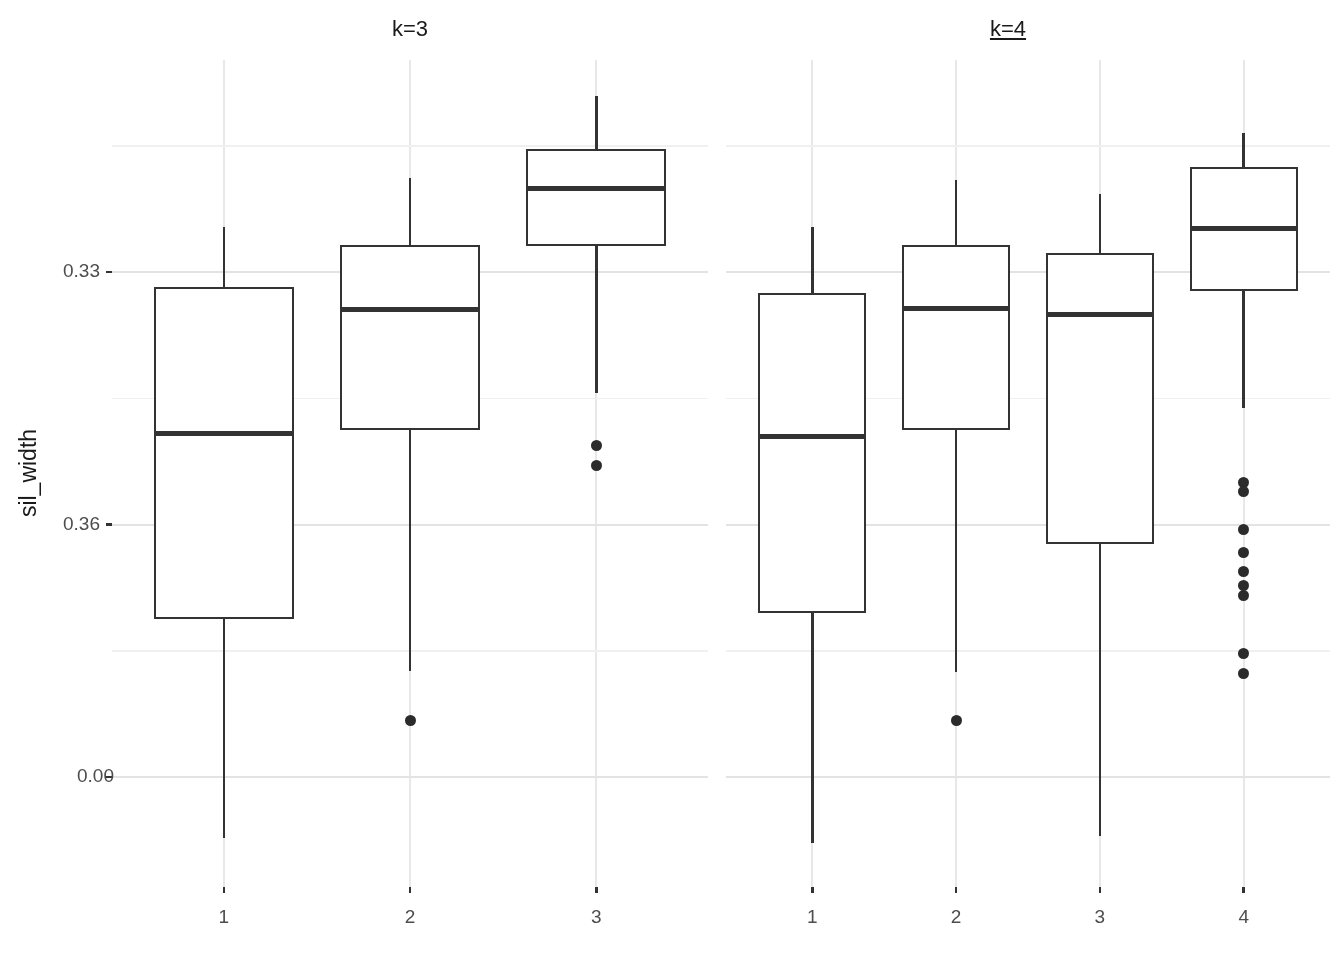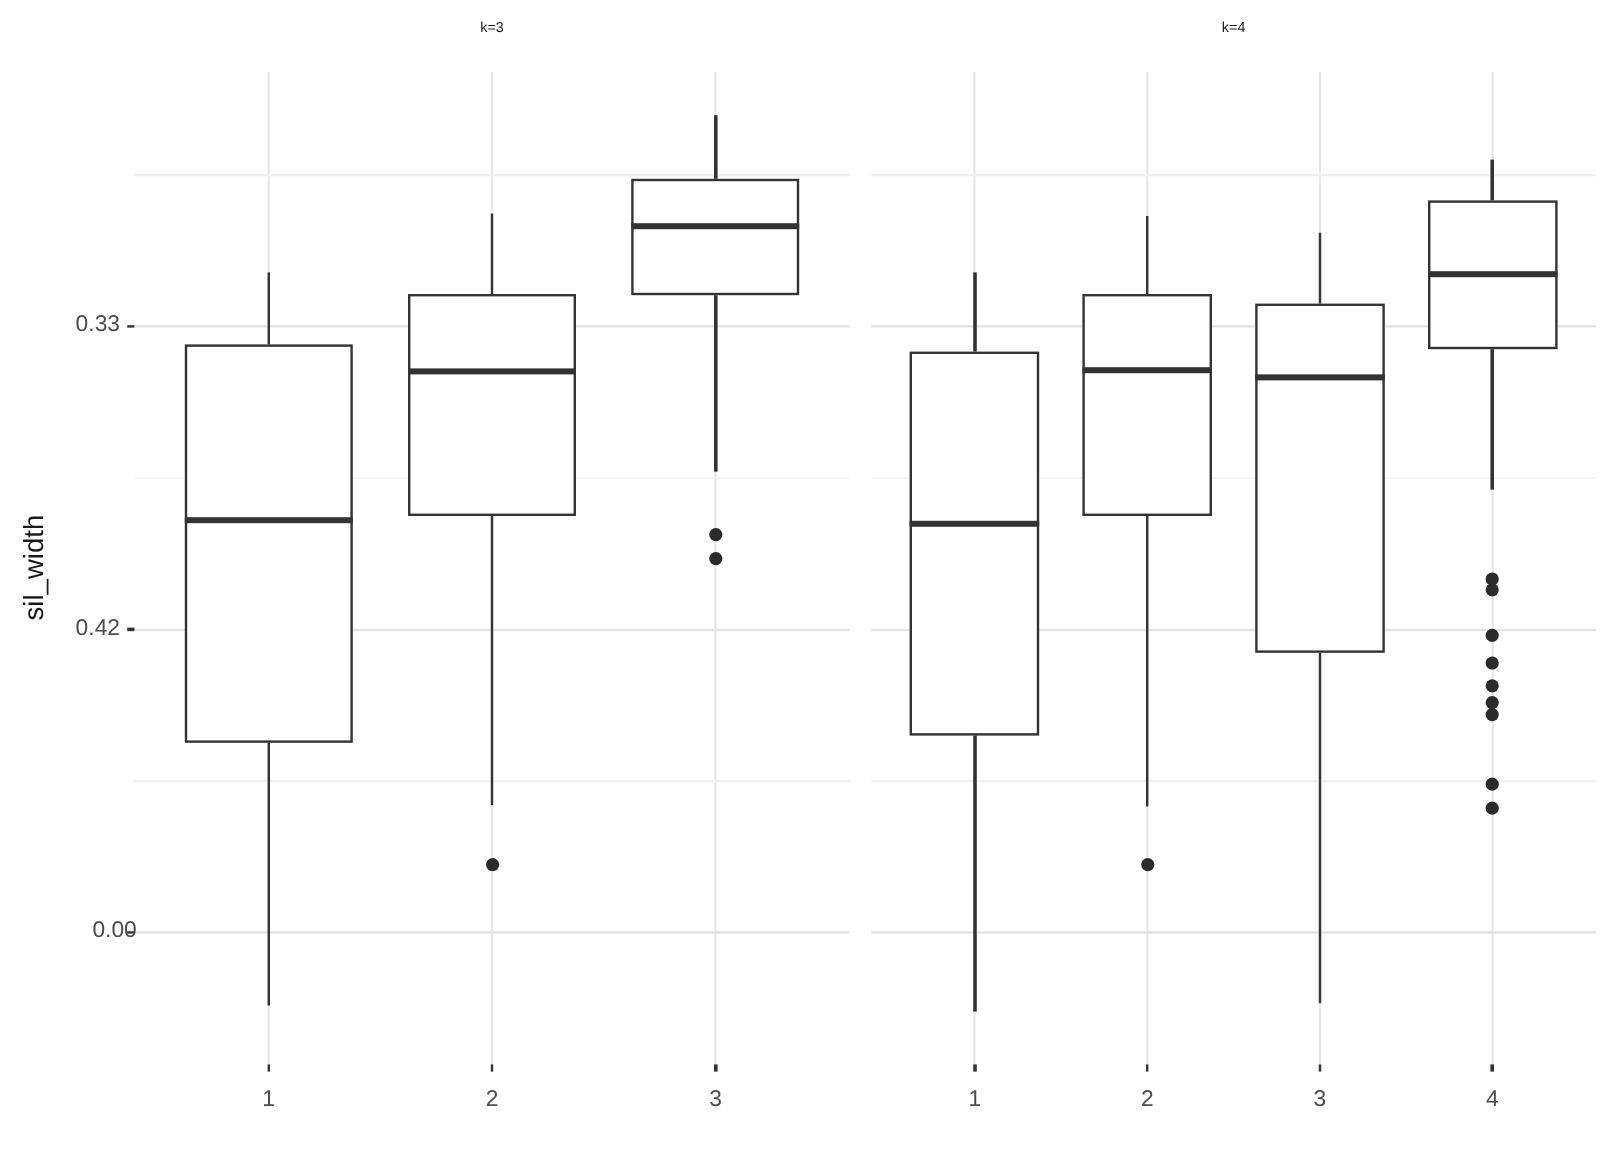--- a/index.html
+++ b/index.html
@@ -16,38 +16,38 @@
   .hgrid-major{position:absolute;background:#e3e3e3;}
   
   .whisker{position:absolute;background:#333333;}
   .box{position:absolute;background:#ffffff;border:2.5px solid #333333;box-sizing:border-box;}
   .median{position:absolute;background:#333333;}
   .dot{position:absolute;width:11px;height:11px;border-radius:50%;background:#2b2b2b;}
   .tick{position:absolute;background:#333333;}
   
   .xlab{position:absolute;text-align:center;font-size:19px;color:#4d4d4d;}
   .ylab{position:absolute;text-align:right;font-size:19px;color:#4d4d4d;}
-  .strip{position:absolute;top:16px;text-align:center;font-size:12px;color:#1a1a1a;}
+  .strip{position:absolute;top:16px;text-align:center;font-size:22px;color:#1a1a1a;}
   .y-title{
     position:absolute;left:-71px;top:459px;width:200px;height:28px;
     text-align:center;font-size:23px;color:#1a1a1a;
     transform:rotate(-90deg);
   }
   .x-title{
     position:absolute;left:421px;top:920px;width:600px;
     text-align:center;font-size:23px;color:#1a1a1a;
   }
 </style>
 </head>
 <body>
 
 <div id="plot">
 
   <div class="strip" style="left:112px;width:596px;">k=3</div>
-  <div class="strip" style="left:726px;width:604px;">k=4</div>
+  <div class="strip" style="left:706px;width:604px;text-decoration:underline;">k=4</div>
 
   <div id="chart-layer">
       <div class="vgrid" style="left: 222.75px; top: 60px; width: 2px; height: 827px;"></div>
       <div class="vgrid" style="left: 409px; top: 60px; width: 2px; height: 827px;"></div>
       <div class="vgrid" style="left: 595.25px; top: 60px; width: 2px; height: 827px;"></div>
       <div class="hgrid-minor" style="left: 112px; top: 145px; width: 596px; height: 1.5px;"></div>
       <div class="hgrid-minor" style="left: 112px; top: 397.5px; width: 596px; height: 1.5px;"></div>
       <div class="hgrid-minor" style="left: 112px; top: 650px; width: 596px; height: 1.5px;"></div>
       <div class="hgrid-major" style="left: 112px; top: 271px; width: 596px; height: 2px;"></div>
       <div class="hgrid-major" style="left: 112px; top: 523.5px; width: 596px; height: 2px;"></div>
@@ -106,19 +106,19 @@
       <div class="dot" style="left: 1238.21px; top: 566.47px;"></div>
       <div class="dot" style="left: 1238.21px; top: 579.6px;"></div>
       <div class="dot" style="left: 1238.21px; top: 589.7px;"></div>
       <div class="dot" style="left: 1238.21px; top: 648.28px;"></div>
       <div class="dot" style="left: 1238.21px; top: 668.48px;"></div>
       <div class="tick" style="left: 1242.46px; top: 887px; width: 2.5px; height: 6px;"></div>
       <div class="xlab" style="left: 1218.71px; top: 906px; width: 50px;">4</div>
       <div class="tick" style="left: 106px; top: 270.75px; width: 6px; height: 2.5px;"></div>
       <div class="ylab" style="left: 30px; top: 260px; width: 70px;">0.33</div>
       <div class="tick" style="left: 106px; top: 523.25px; width: 6px; height: 2.5px;"></div>
-      <div class="ylab" style="left: 30px; top: 512.5px; width: 70px;">0.42</div>
+      <div class="ylab" style="left: 30px; top: 512.5px; width: 70px;">0.36</div>
       <div class="tick" style="left: 106px; top: 775.75px; width: 6px; height: 2.5px;"></div>
       <div class="ylab" style="left: 44px; top: 765px; width: 70px;">0.00</div>
     </div>
 
   <div class="y-title">sil_width</div>
 </div>
 
 </body></html>

